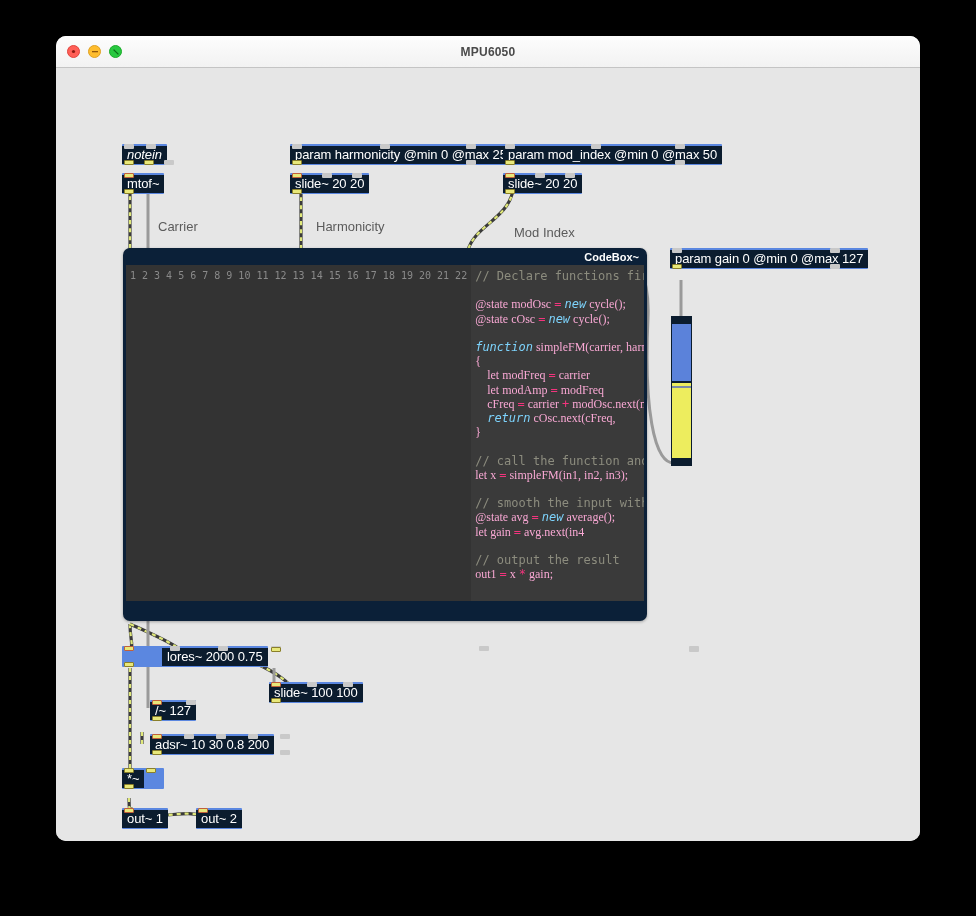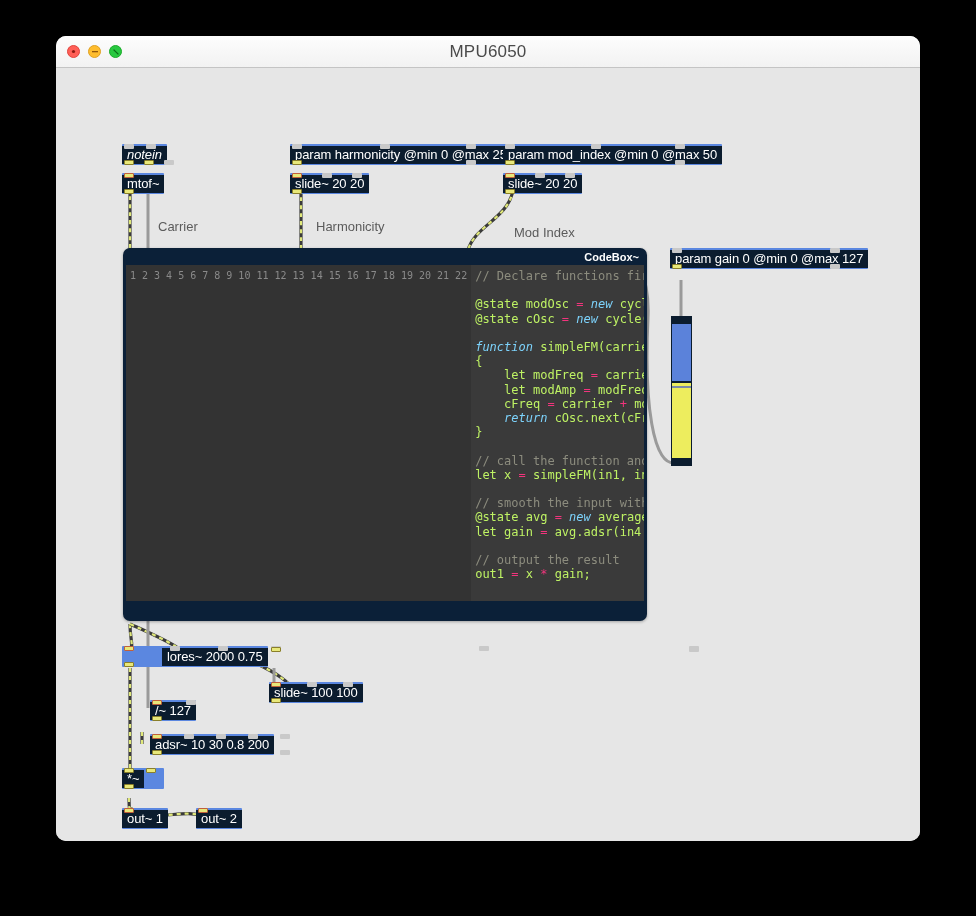--- a/index.html
+++ b/index.html
@@ -35,21 +35,21 @@
     width: 13px; height: 13px; border-radius: 50%;
     display: flex; align-items: center; justify-content: center;
     font-size: 10px; line-height: 1; font-weight: bold;
   }
   .light.red    { background: #ff5f57; border: 0.5px solid #e0443e; }
   .light.yellow { background: #ffbd2e; border: 0.5px solid #dea123; }
   .light.green  { background: #28c840; border: 0.5px solid #1aab29; }
   .light svg { display:block; }
   #title {
     width: 100%; text-align: center;
-    font-size: 17px; font-weight: normal; color: #4a4a4a;
+    font-size: 12px; font-weight: bold; color: #4a4a4a;
     letter-spacing: 0.2px;
   }
 
   
   #canvas {
     position: relative;
     width: 100%; height: 773px;
     background: #e6e6e6;
     overflow: hidden;
   }
@@ -136,21 +136,21 @@
     font-size: 12px;
     line-height: 14.2px;
     padding: 4px 0 0 4px;
     color: #e4e4e4;
     white-space: pre;
     overflow: hidden;
   }
   .cm   { color: #8c8c7e; }   
   .kw   { color: #7dd3fc; font-style: italic; }   
   .op   { color: #f2347d; }   
-  .pl   { color: #bef264; }   
+  .pl   { color: #f9a8d4; font-family: Liberation Serif, serif; }   
 
   
   #slider {
     position: absolute;
     left: 615px; top: 248px;
     width: 21px; height: 150px;
     background: #0b1c2e;
     border: 0px;
   }
   #slider .fill-blue {
@@ -400,21 +400,21 @@
 <span class="pl">    let modAmp </span><span class="op">=</span><span class="pl"> modFreq </span>
 <span class="pl">    cFreq </span><span class="op">=</span><span class="pl"> carrier </span><span class="op">+</span><span class="pl"> modOsc.next(modFreq, </span>
 <span class="pl">    </span><span class="kw">return</span><span class="pl"> cOsc.next(cFreq, </span>
 <span class="pl">}</span>
 
 <span class="cm">// call the function and pass ins as args</span>
 <span class="pl">let x </span><span class="op">=</span><span class="pl"> simpleFM(in1, in2, in3);</span>
 
 <span class="cm">// smooth the input with average()</span>
 <span class="pl">@state avg </span><span class="op">=</span><span class="pl"> </span><span class="kw">new</span><span class="pl"> average();</span>
-<span class="pl">let gain </span><span class="op">=</span><span class="pl"> avg.adsr(in4 </span>
+<span class="pl">let gain </span><span class="op">=</span><span class="pl"> avg.next(in4 </span>
 
 <span class="cm">// output the result</span>
 <span class="pl">out1 </span><span class="op">=</span><span class="pl"> x </span><span class="op">*</span><span class="pl"> gain;</span></div>
         </div>
       </div>
 
       <div id="slider">
         <div class="fill-blue"></div>
         <div class="fill-yellow"></div>
         <div class="knob-line"></div>

